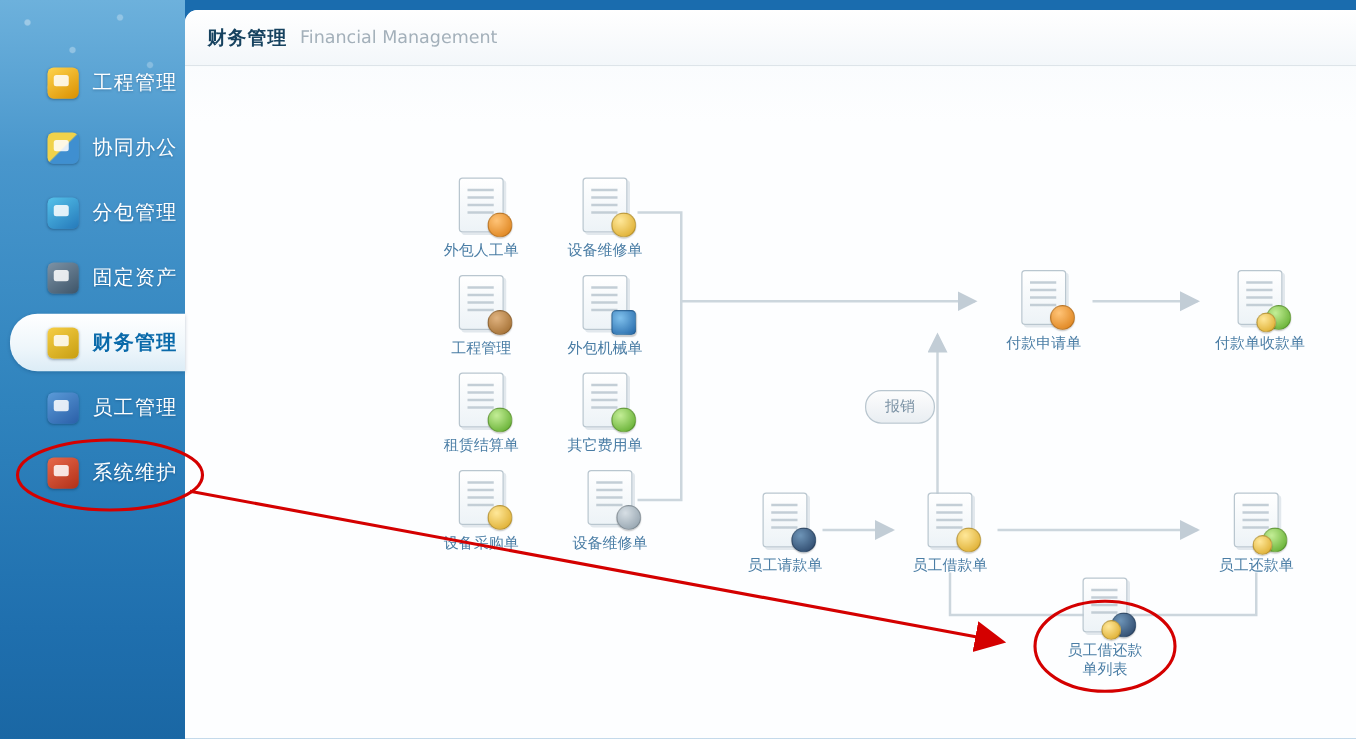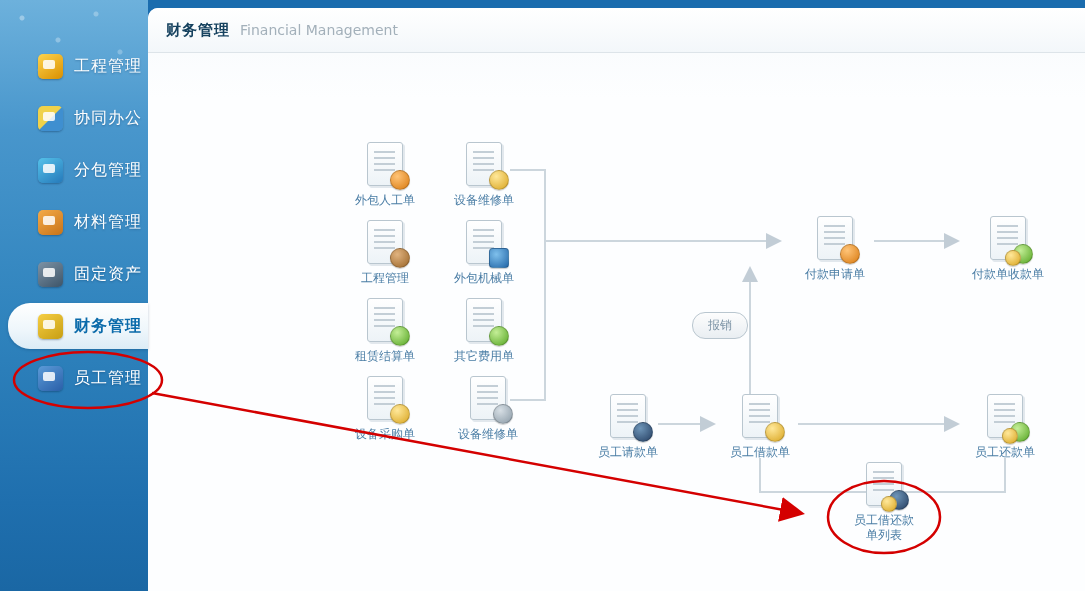--- a/index.html
+++ b/index.html
@@ -98,34 +98,34 @@
     </div>
     <div class="side-item">
       <span class="s-icon ic-office"></span>
       <span>协同办公</span>
     </div>
     <div class="side-item">
       <span class="s-icon ic-subcontract"></span>
       <span>分包管理</span>
     </div>
     <div class="side-item">
-      <span class="s-icon ic-materials"></span>
-      <span>材料管理</span>
-    </div>
-    <div class="side-item">
       <span class="s-icon ic-fixed-assets"></span>
       <span>固定资产</span>
     </div>
     <div class="side-item selected">
       <span class="s-icon ic-finance"></span>
       <span>财务管理</span>
     </div>
     <div class="side-item">
       <span class="s-icon ic-staff"></span>
       <span>员工管理</span>
+    </div>
+    <div class="side-item">
+      <span class="s-icon ic-system"></span>
+      <span>系统维护</span>
     </div>
   </div>
 </div>
 
 <div class="main">
   <div class="main-header">
     <span class="main-title">财务管理</span>
     <span class="main-subtitle">Financial Management</span>
   </div>
 </div>

